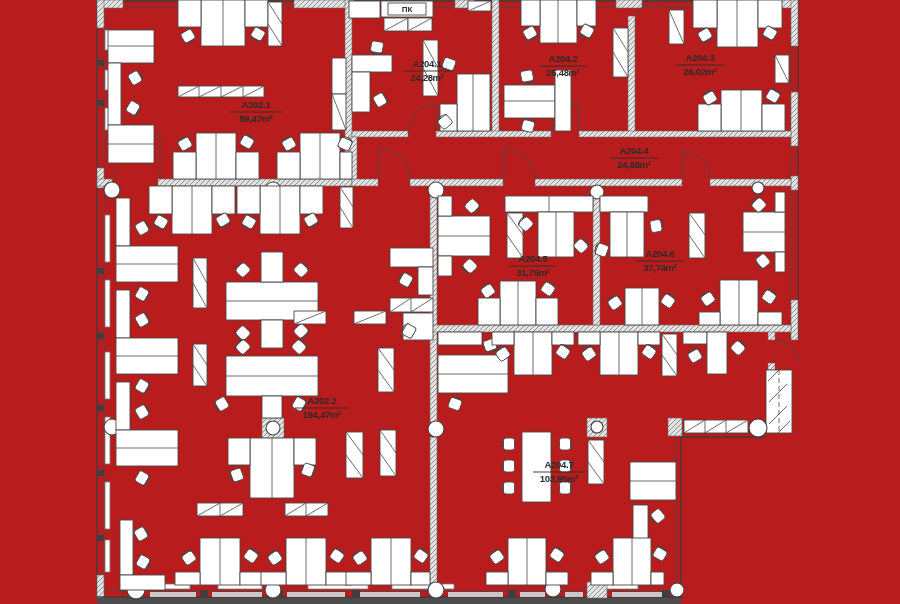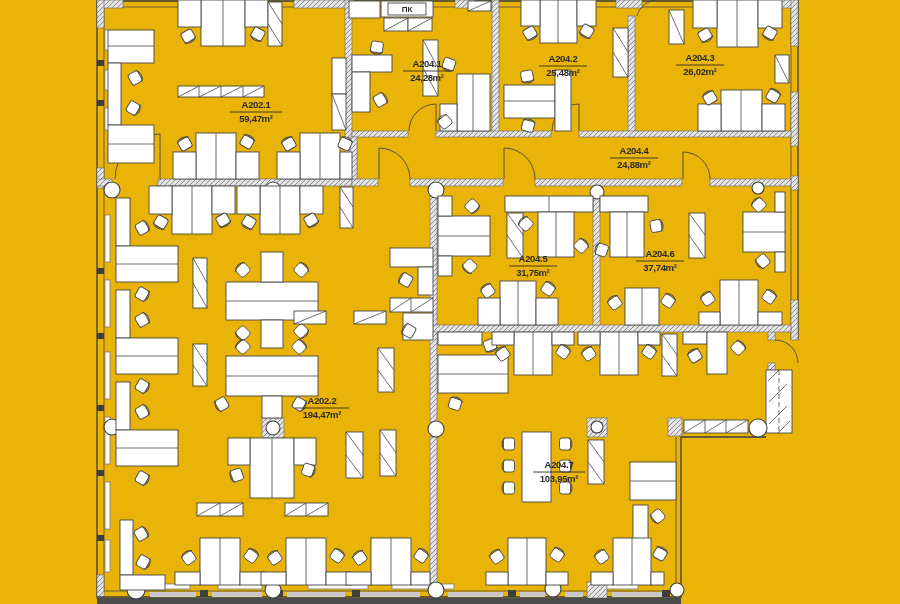--- a/index.html
+++ b/index.html
@@ -1,16 +1,16 @@
 <!DOCTYPE html>
 <html><head>
 <meta charset="utf-8">
 <style>
   html,body{margin:0;padding:0;background:#fff;}
-  .stage{position:relative;width:900px;height:604px;background:#eab308;overflow:hidden;
+  .stage{position:relative;width:900px;height:604px;background:#b91c1c;overflow:hidden;
          font-family:"Liberation Sans",sans-serif;}
   svg{display:block}
   .w{fill:url(#hatch);stroke:#6a6a6a;stroke-width:.6;}
   .ln{stroke:#3d3d3d;stroke-width:1.3;fill:none;}
   .thin{stroke:#4a4a4a;stroke-width:.8;fill:none;}
   .f{fill:#fff;stroke:#474747;stroke-width:.9;}
   .fl{stroke:#474747;stroke-width:.8;fill:none;}
   .door{stroke:#474747;stroke-width:.9;fill:none;}
   .col{fill:#fff;stroke:#3f3f3f;stroke-width:1.1;}
   .sill{fill:#fff;stroke:#7c7c7c;stroke-width:.8;}

